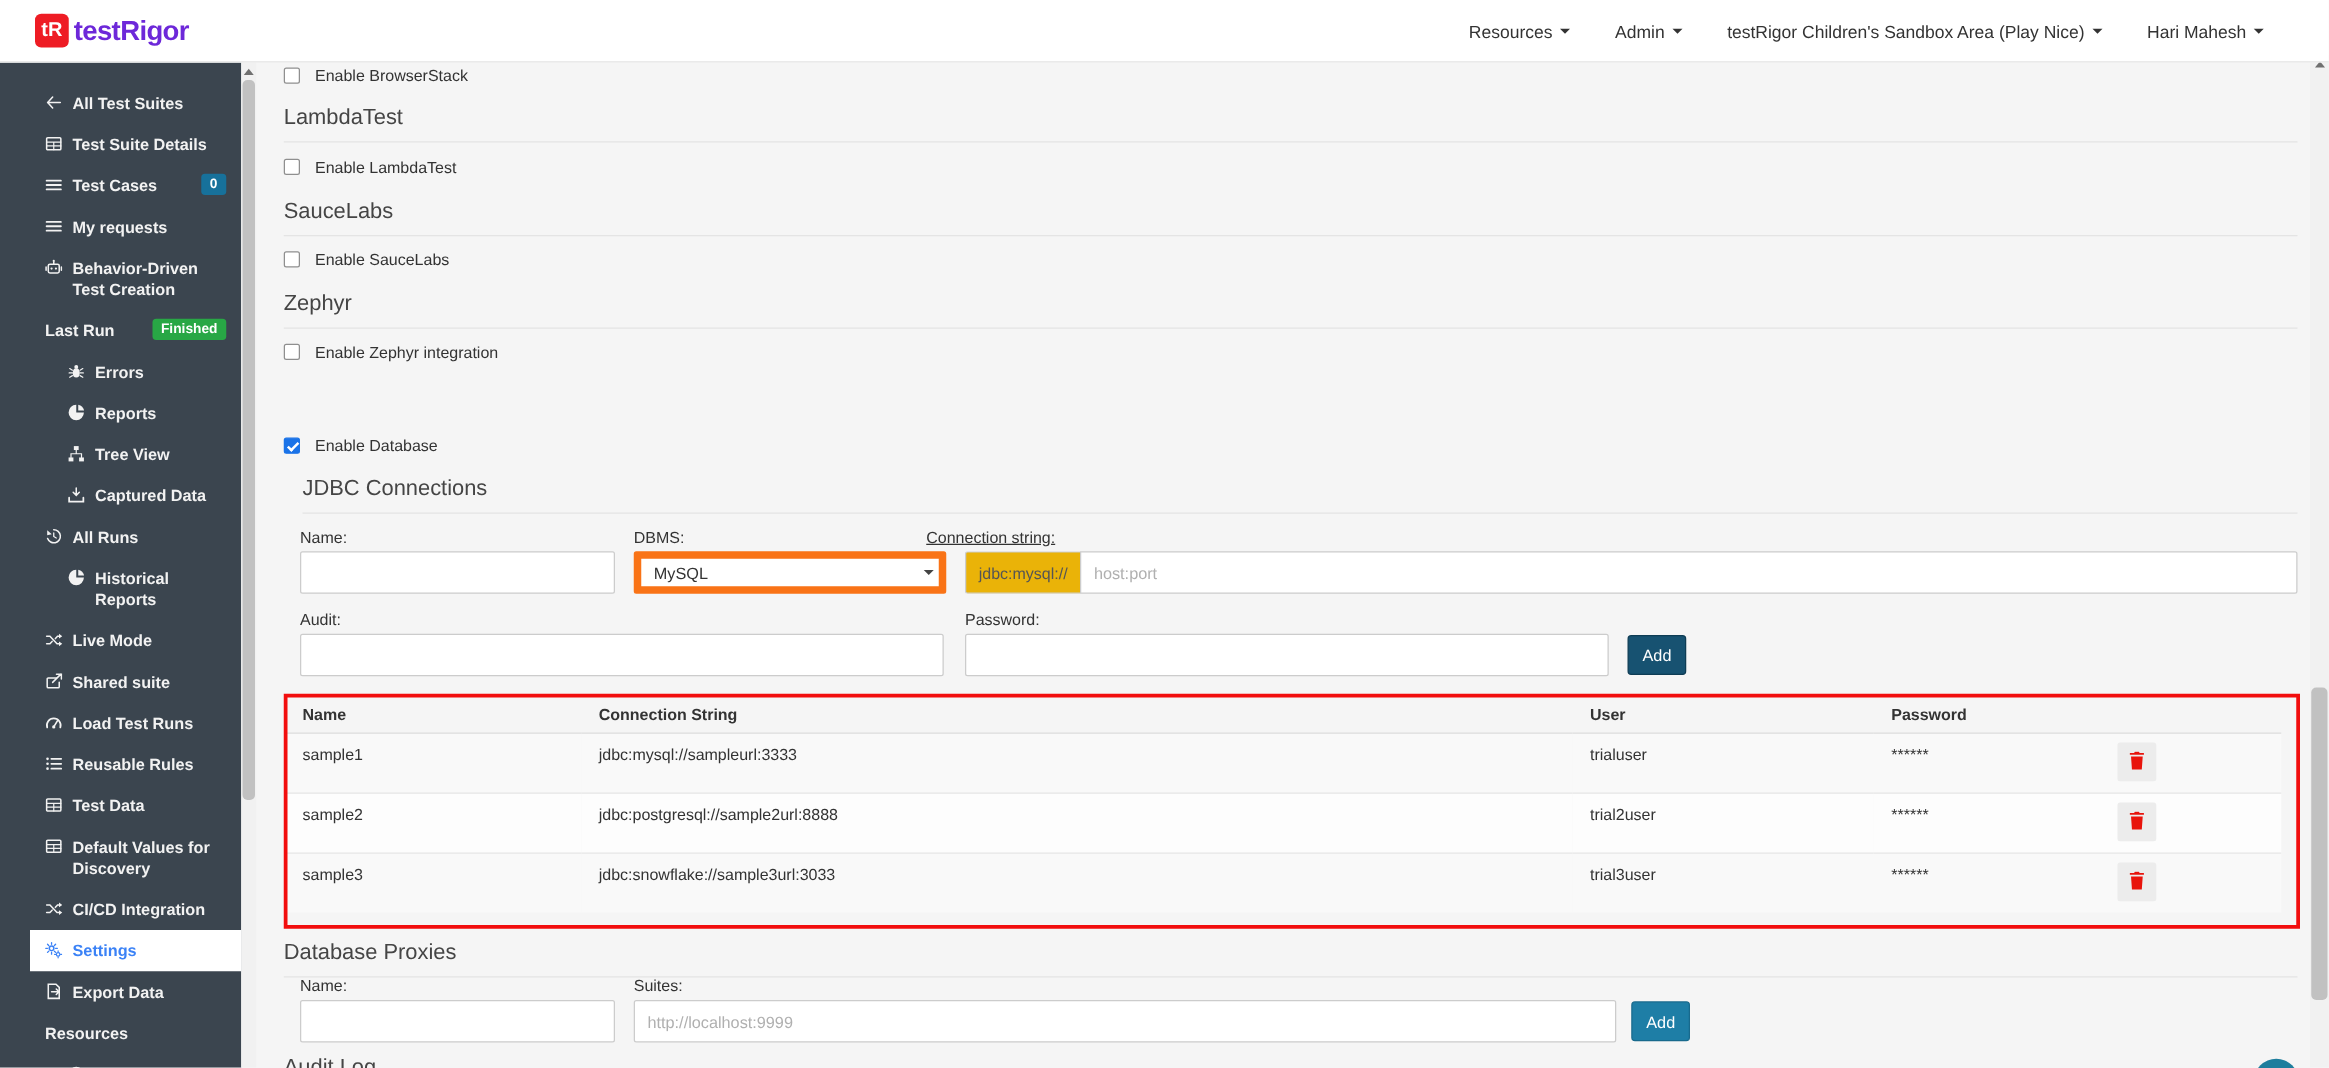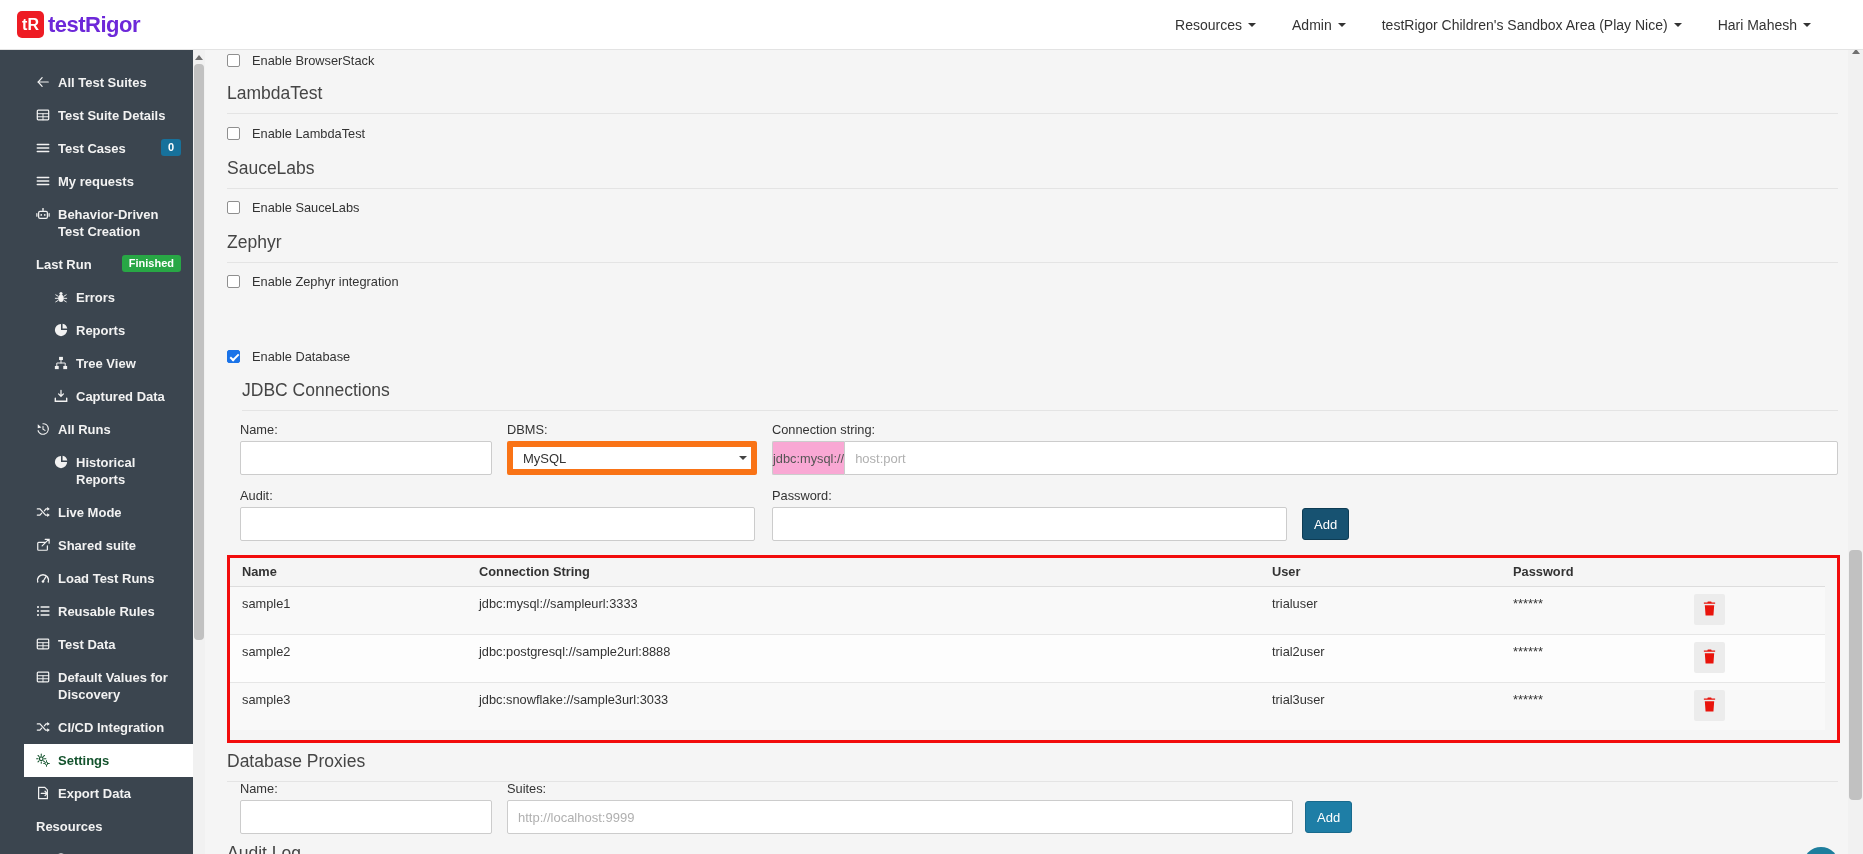--- a/index.html
+++ b/index.html
@@ -3,39 +3,39 @@
 <meta charset="utf-8">
 <style>
   * { margin:0; padding:0; box-sizing:border-box; }
   html,body { width:1863px; height:854px; overflow:hidden;
     font-family:"Liberation Sans", sans-serif; background:#f5f5f5; }
 
   
   #header { position:absolute; left:0; top:0; width:1863px; height:50px;
     background:#fff; border-bottom:1px solid #e3e3e3; z-index:30;
     display:flex; align-items:center; }
-  #logo { display:flex; align-items:center; margin-left:17px; gap:4px; }
+  #logo { display:flex; align-items:center; margin-left:28px; gap:4px; }
   #logo-badge { width:27px; height:27px; background:#ee1c24; border-radius:5px;
     color:#fff; font-weight:bold; font-size:16px; display:flex; align-items:center;
     justify-content:center; }
   #logo-text { color:#6d28d9; font-size:22px; font-weight:bold; letter-spacing:-0.5px; }
   #header-nav { margin-left:auto; display:flex; align-items:center; gap:36px;
     padding-right:52px; font-size:14px; color:#333; }
   .nav-item { display:flex; align-items:center; gap:6px; cursor:pointer; white-space:nowrap; }
   .caret { width:0; height:0; border-left:4px solid transparent; border-right:4px solid transparent;
     border-top:4px solid #333; display:inline-block; }
 
   
   #sidebar { position:absolute; left:0; top:50px; width:193px; height:804px;
     background:#3b454f; z-index:20; padding-top:16px; }
   .side-item { position:relative; padding:8px 12px; color:#f2f2f2; font-size:13px;
     font-weight:600; line-height:17px; display:flex; align-items:flex-start; gap:8px;
     cursor:pointer;margin-left:24px; }
   .side-item.indent { padding-left:30px; }
-  .side-item.active { background:#fff; color:#14532d; }
+  .side-item.active { background:#fff; color:#3b82f6; }
   .side-item .ic { flex:0 0 14px; height:14px; margin-top:1px; }
   .side-item .ic svg { display:block; }
   .side-badge { position:absolute; right:12px; top:7px; color:#fff; font-size:11px;
     font-weight:bold; padding:2px 7px; border-radius:3px; line-height:13px; }
 
   
   .vscroll { position:absolute; background:#f1f1f1; z-index:25; }
   .vscroll .arrow { position:absolute; left:50%; transform:translateX(-50%); top:5px;
     width:0; height:0; border-left:4px solid transparent; border-right:4px solid transparent;
     border-bottom:5px solid #707070; }
@@ -56,23 +56,23 @@
   .field-label { font-size:12.8px; color:#333; }
   .tinput { height:34px; border:1px solid #ccc; border-radius:2px; background:#fff;
     font-size:13px; color:#333; padding:0 10px; font-family:inherit; }
   .tinput::placeholder { color:#b0b0b0; }
   .sel-wrap { position:relative; }
   .sel-wrap select { width:100%; height:34px; border:6px solid #f97316; border-radius:2px;
     background:#fff; font-size:13px; color:#333; padding:0 10px; appearance:none;
     -webkit-appearance:none; font-family:inherit; }
   .sel-wrap .caret { position:absolute; right:10px; top:15px; border-top-color:#444; }
   .igroup { display:flex; }
-  .igroup .prefix { background:#f9a8d4; border:1px solid #ccc; border-right:none;
+  .igroup .prefix { background:#eab308; border:1px solid #ccc; border-right:none;
     border-radius:2px 0 0 2px; font-size:12.8px; color:#555; display:flex; align-items:center;
-    padding:0 0; white-space:nowrap; }
+    padding:0 10px; white-space:nowrap; }
   .igroup input { flex:1; border-radius:0 2px 2px 0; }
   .add-btn { height:32px; padding:0 11px; border-radius:3px; color:#fff; font-size:13px;
     font-family:inherit; cursor:pointer; }
 
   
   #jdbc-table { border-collapse:collapse; table-layout:fixed; width:1597px; font-size:12.8px;
     color:#333; }
   #jdbc-table th { text-align:left; font-weight:bold; padding:7px 14px; height:29px;
     border-bottom:1px solid #ddd; }
   #jdbc-table td { padding:9px 14px; height:46px; vertical-align:top; border-top:1px solid #e6e6e6; }
@@ -361,21 +361,21 @@
 
   <div class="check-row abs" style="left:22px; top:299px;">
     <span class="cb checked"></span>
     <span class="field-label">Enable Database</span>
   </div>
 
   <div class="section-heading abs" style="left:37px; top:330px; width:1596px;">JDBC Connections</div>
 
   <div class="field-label abs" style="left:35px; top:372px;">Name:</div>
   <div class="field-label abs" style="left:302px; top:372px;">DBMS:</div>
-  <div class="field-label abs" style="left:567px; top:372px;">Connection string:</div>
+  <div class="field-label abs" style="left:536px; top:372px;text-decoration:underline;">Connection string:</div>
 
   <input class="tinput abs" style="left: 35px; top: 391px; width: 252px;">
   <div class="sel-wrap abs" style="left:302px; top:391px; width:250px;">
     <select>
       <option>MySQL</option>
     </select>
     <span class="caret"></span>
   </div>
   <div class="igroup abs" style="left:567px; top:391px; width:1066px;">
     <span class="prefix">jdbc:mysql://</span>

